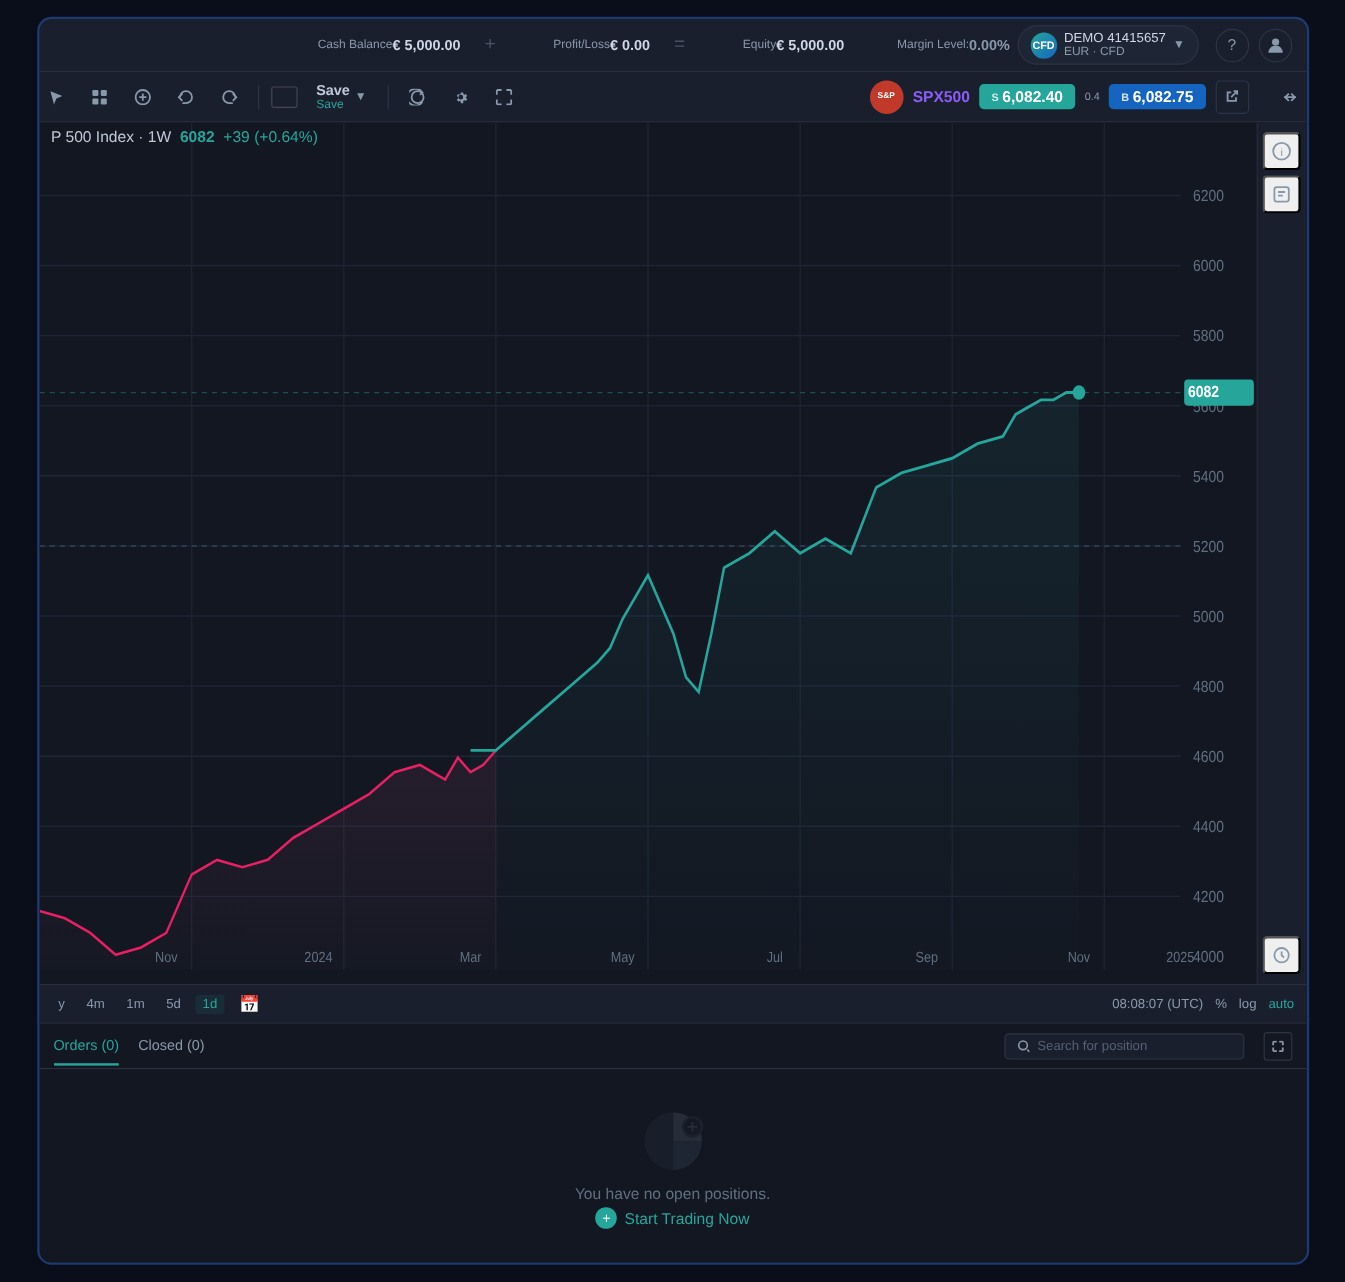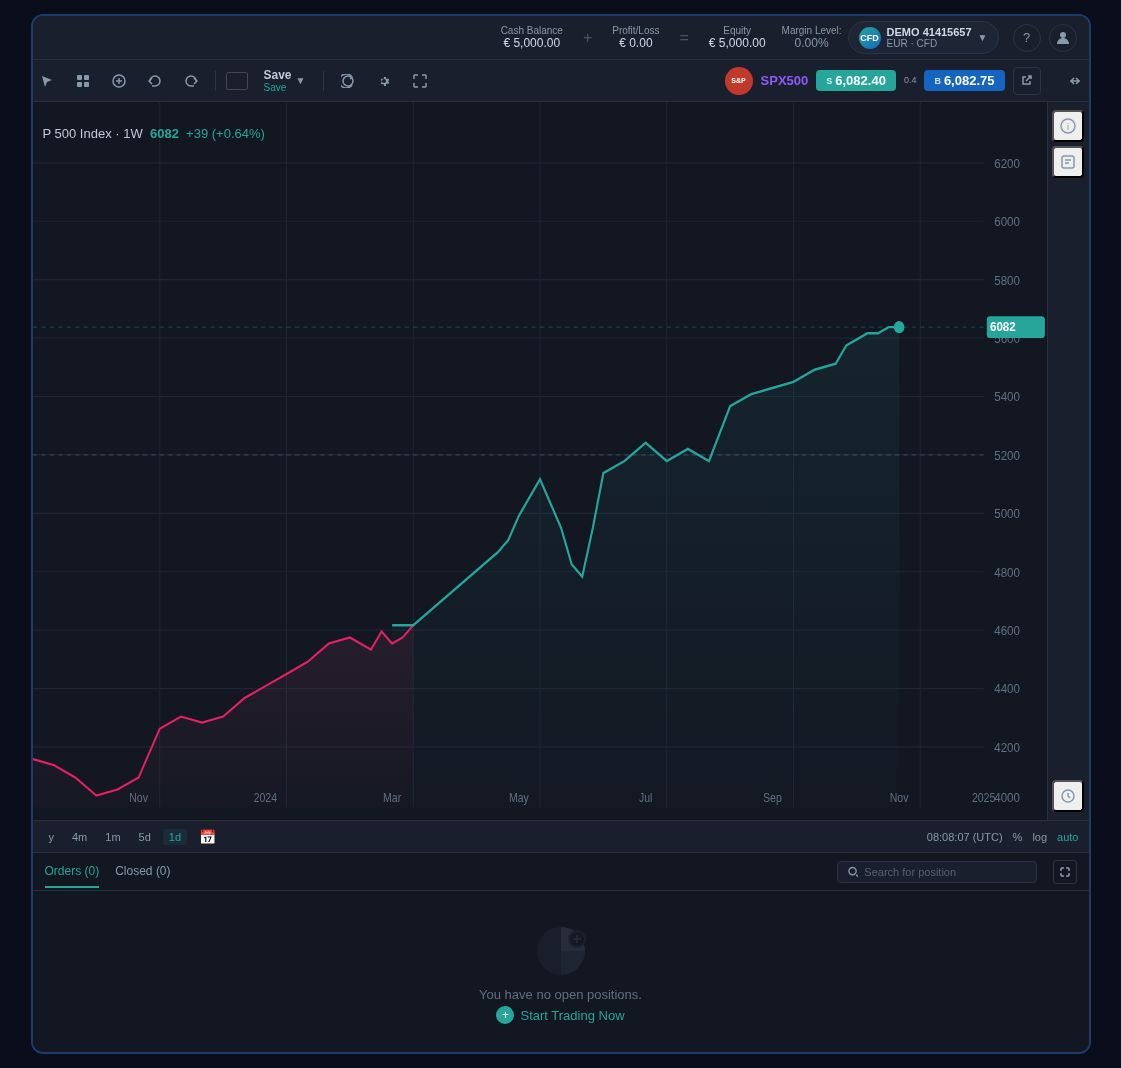--- a/index.html
+++ b/index.html
@@ -38,31 +38,32 @@
     }
     .top-bar-spacer { flex: 1; }
     .account-info {
       display: flex;
       gap: 16px;
       align-items: center;
       font-size: 11px;
     }
     .account-block {
       display: flex;
-      flex-direction: column;
-      align-items: center;
+      flex-direction: row;
+      align-items: center;
+      margin-left: 28px;
     }
     .account-block .label {
       color: #8899aa;
       font-size: 10px;
     }
     .account-block .value {
       color: #d0d8e8;
       font-size: 12px;
-      font-weight: 400;
+      font-weight: 700;
       text-align: right;
     }
     .account-block .value.dim { color: #8899aa; }
     .separator {
       color: #445566;
       font-size: 16px;
       padding: 0 4px;
     }
     .demo-badge {
       display: flex;
@@ -80,21 +81,21 @@
       height: 22px;
       border-radius: 50%;
       background: linear-gradient(135deg, #26a69a, #1565c0);
       display: flex;
       align-items: center;
       justify-content: center;
       font-size: 9px;
       color: white;
       font-weight: bold;
     }
-    .demo-text { color: #d0d8e8; font-size: 11px; font-weight: 700; text-align: center; }
+    .demo-text { color: #d0d8e8; font-size: 11px; font-weight: 400; text-align: center; }
     .demo-sub { color: #8899aa; font-size: 10px; }
     .top-icons {
       display: flex;
       gap: 8px;
       margin-left: 8px;
     }
     .icon-btn {
       width: 28px;
       height: 28px;
       border-radius: 50%;
@@ -220,21 +221,21 @@
       overflow: hidden;
     }
     .chart-main {
       flex: 1;
       position: relative;
       overflow: hidden;
       background: #131722;
     }
     .chart-symbol-label {
       position: absolute;
-      top: 24px;
+      top: 4px;
       left: 10px;
       font-size: 13px;
       color: #c0c8d8;
       font-weight: 500;
       z-index: 10;
     }
     .chart-symbol-label .sym-price { color: #26a69a; font-weight: 700; }
     .chart-symbol-label .sym-change { color: #26a69a; }
 
     

